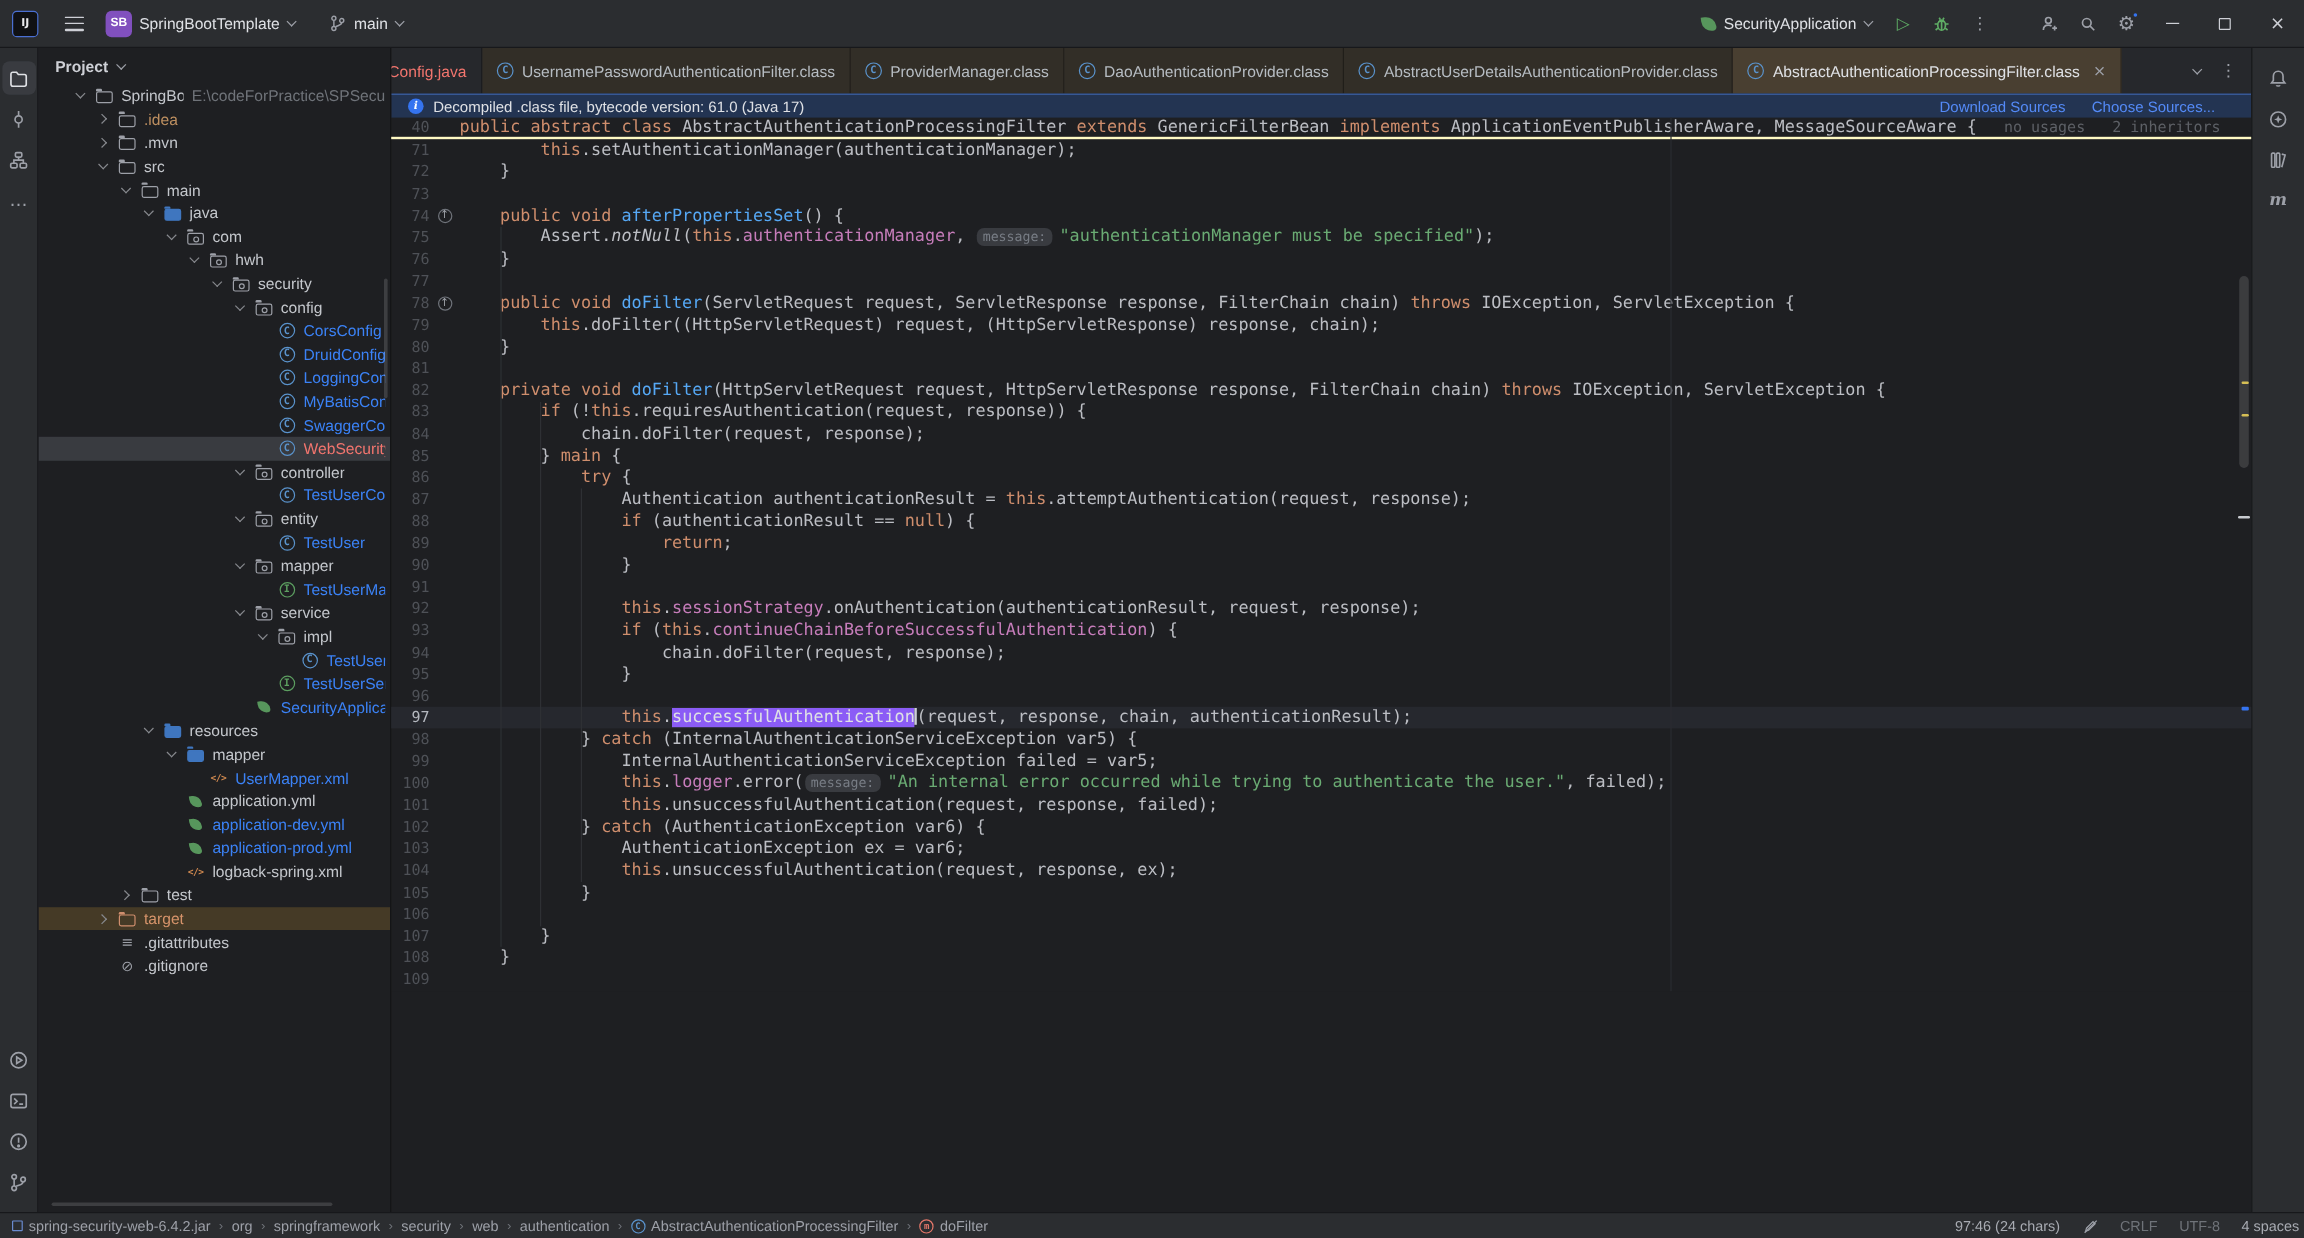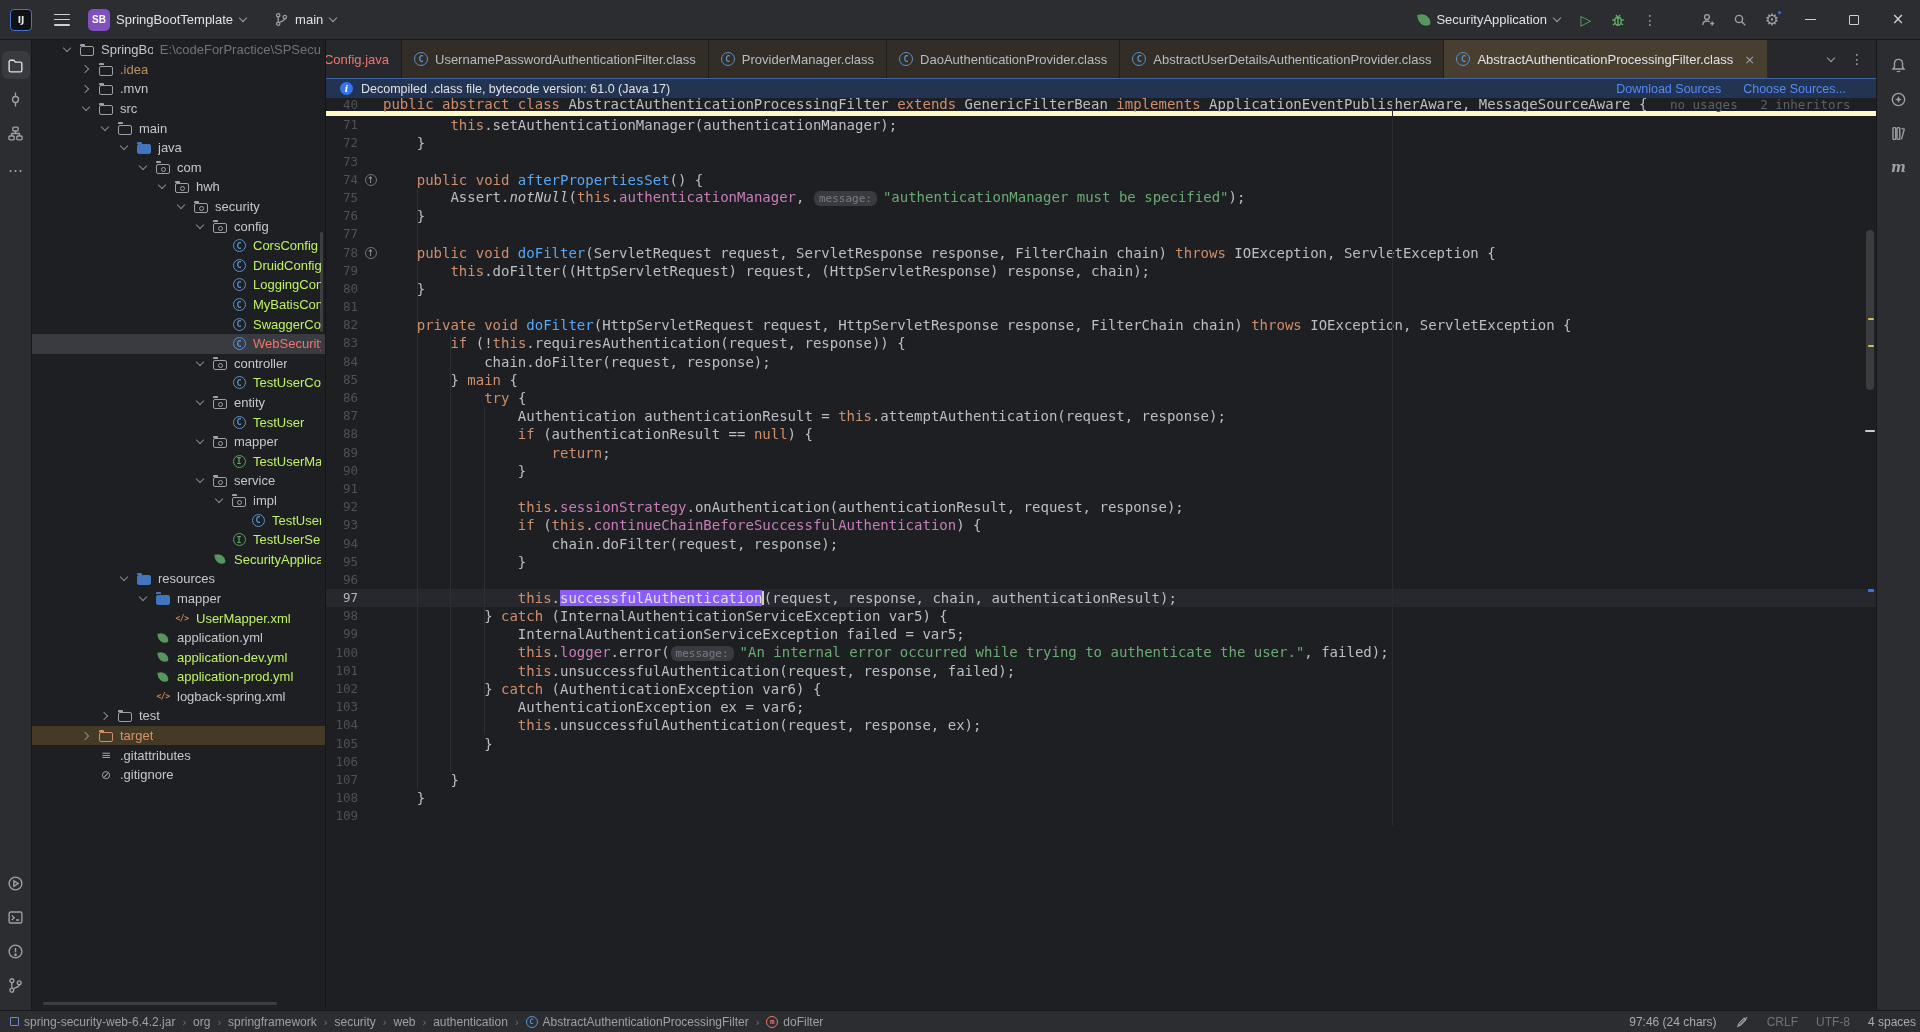--- a/index.html
+++ b/index.html
@@ -59,21 +59,21 @@
   .tree { flex:1; overflow:hidden; font-size:13px; color:#c4c7cc; position:relative; }
   .trow { height:19.6px; display:flex; align-items:center; white-space:nowrap; padding-right:4px; }
   .trow .chev { margin-right:2px; }
   .trow .chev::before { border-color:#87898e; }
   .tslot { width:19px; flex:none; display:flex; align-items:center; justify-content:center; }
   .ticon { width:18px; flex:none; display:flex; align-items:center; justify-content:center; margin-right:5px; }
   .tlabel { overflow:hidden; text-overflow:clip; }
   .tsuffix { color:#6f7379; margin-left:7px; }
   .trow.sel { background:#393b40; }
   .trow.excl { background:#453a26; }
-  .c-blue { color:#bef264; } .c-red { color:#f2756e; } .c-orange { color:#d5936a; } .c-tan { color:#bd8f60; }
+  .c-blue { color:#3b82f6; } .c-red { color:#f2756e; } .c-orange { color:#d5936a; } .c-tan { color:#bd8f60; }
 
   
   .i-folder { width:14px; height:10px; border:1.5px solid #9da0a8; border-radius:2px; position:relative; margin-top:3px; }
   .i-folder::before { content:""; position:absolute; top:-3.5px; left:-1.5px; width:5px; height:2px;
     background:#9da0a8; border-radius:1px 1px 0 0; }
   .i-folder.pkg::after { content:""; position:absolute; left:4px; top:2px; width:3px; height:3px;
     border:1.2px solid #9da0a8; border-radius:50%; }
   .i-folder.src { background:#3f76bf; border-color:#3f76bf; }
   .i-folder.src::before { background:#3f76bf; }
   .i-folder.orange { border-color:#cf8e6d; } .i-folder.orange::before { background:#cf8e6d; }
@@ -106,21 +106,21 @@
     gap:8px; padding:0 14px; font-size:12.5px; color:#dfe1e5; flex:none; }
   .info-ic { width:13px; height:13px; border-radius:50%; background:#3574f0; color:#fff;
     font:italic bold 9px "DejaVu Serif", serif; display:flex; align-items:center; justify-content:center; flex:none; }
   .banner-links { margin-left:auto; display:flex; gap:22px; padding-right:16px; }
   .blink { color:#548af7; }
 
   
   .code { position:relative; flex:none; font:14px/18.2px "DejaVu Sans Mono", monospace; color:#bcbec4; }
   .cl { height:18.2px; display:flex; align-items:center; white-space:pre; }
   .cl.cur { background:#26282e; }
-  .cl.sticky { border-bottom:5px solid #fef9c3; }
+  .cl.sticky { border-bottom:2px solid #fef9c3; }
   .ln { width:32px; text-align:right; color:#4e5157; font-size:12.5px; flex:none; }
   .cl.cur .ln { color:#b4b8bf; }
   .gt { width:25px; flex:none; display:flex; align-items:center; justify-content:center; }
   .ov { width:12px; height:12px; border:1.2px solid #6f737a; border-radius:50%; color:#a0a4ab;
     font-size:9px; line-height:10px; text-align:center; font-family:"DejaVu Sans", sans-serif; }
   .ct { font:inherit; }
   .t-k { color:#cf8e6d; } .t-d { color:#bcbec4; } .t-m { color:#56a8f5; } .t-f { color:#c77dbb; }
   .t-s { color:#6aab73; } .t-st { font-style:italic; color:#bcbec4; }
   .t-sel { background:#8b5cf6; color:#dfe1e5; }
   .t-caret { display:inline-block; width:1.5px; height:14px; background:#cdd0d6; vertical-align:-2px; }
@@ -278,20 +278,24 @@
         <svg width="17" height="17" viewBox="0 0 16 16">
           <circle cx="4.5" cy="3.5" r="1.8"></circle>
             <circle cx="4.5" cy="12.5" r="1.8"></circle>
             <circle cx="11.5" cy="5.5" r="1.8"></circle>
           <path d="M4.5 5.3v5.4 M11.5 7.3c0 2.5-3.5 2.5-5.3 3.6"></path>
         </svg>
       </div>
     </div>
 
     <div class="project">
+      <div class="project-header">
+        <span>Project</span>
+        <span class="chev"></span>
+      </div>
       <div class="tree" id="tree">
           <div class="trow" style="padding-left: 27px;">
             <span class="tslot">
               <span class="chev"></span>
             </span>
             <span class="ticon">
               <span class="i-folder"></span>
             </span>
             <span class="tlabel">SpringBootTemplate [demo]</span>
             <span class="tsuffix">E:\codeForPractice\SPSecu</span>

